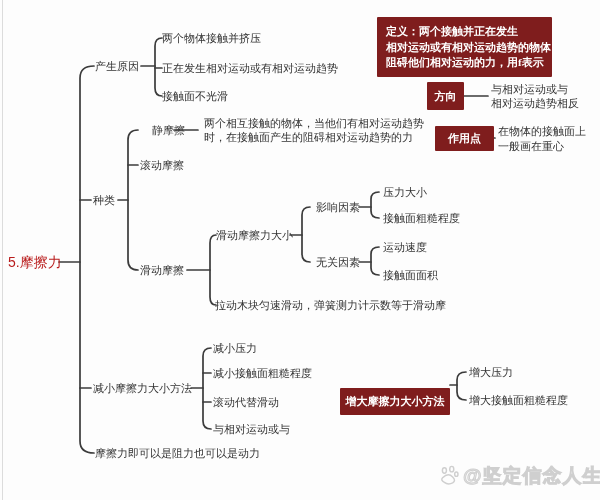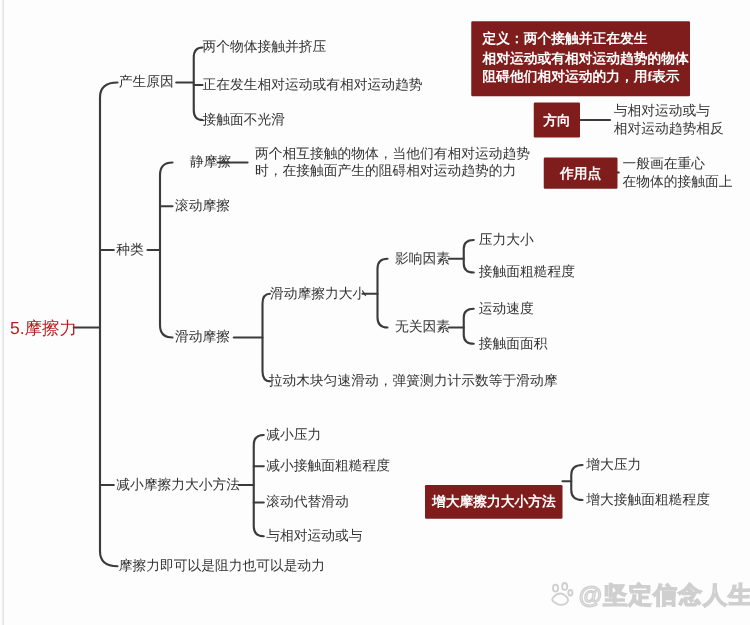--- a/index.html
+++ b/index.html
@@ -124,22 +124,22 @@
 </div>
 
 <div class="gbox" style="left:427px;top:82px;width:37px;height:28px">方向</div>
 <div class="para" style="left:491px;top:83px;line-height:13.5px">
   <span>与相对运动或与</span>
   <span>相对运动趋势相反</span>
 </div>
 
 <div class="gbox" style="left:435px;top:126px;width:59px;height:25px">作用点</div>
 <div class="para" style="left:498px;top:124px;line-height:14.5px">
+  <span>在物体的接触面上</span>
   <span>一般画在重心</span>
-  <span>在物体的接触面上</span>
 </div>
 
 <div class="gbox" style="left:340px;top:388px;width:110px;height:27px">增大摩擦力大小方法</div>
 <div class="node" style="left:469px;top:372px">增大压力</div>
 <div class="node" style="left:469px;top:400px">增大接触面粗糙程度</div>
 
 <div id="watermark">
   <svg width="22" height="22" viewBox="0 0 24 24">
     <g fill="none" stroke="#cfcfcf" stroke-width="1.6">
       <ellipse cx="7" cy="6" rx="2.2" ry="3"></ellipse>

